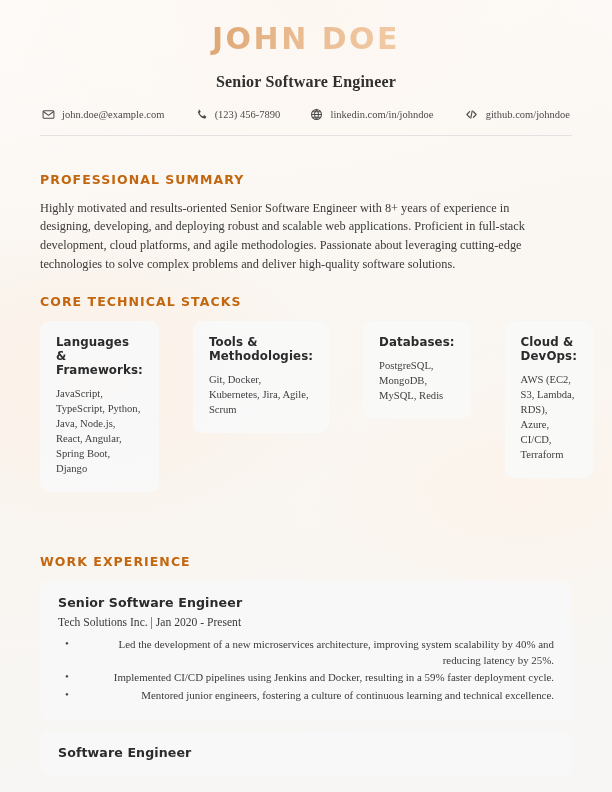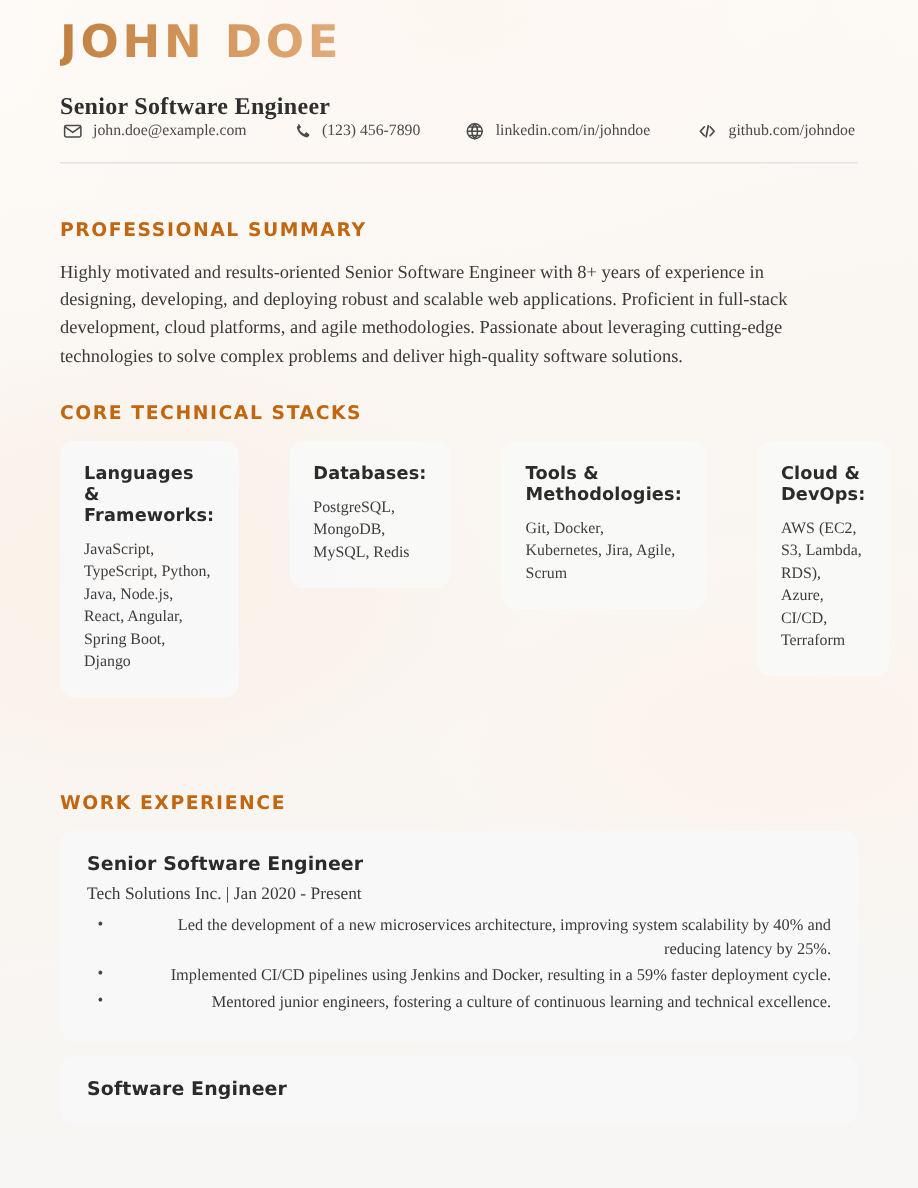--- a/index.html
+++ b/index.html
@@ -17,21 +17,21 @@
       radial-gradient(ellipse 60% 25% at 85% 62%, #fcf4ec 0%, rgba(252,244,236,0) 75%),
       linear-gradient(170deg, #fdfaf7 0%, #faf7f3 35%, #f9f6f2 65%, #f7f6f5 100%);
     color:#333;
     overflow:hidden;
     position:relative;
   }
 
   .page { width:612px; height:792px; position:relative; }
 
   
-  .header { padding:6px 40px 0; text-align:left; }
+  .header { padding:16px 40px 0; text-align:center; }
 
   .name {
     font-family:"DejaVu Sans", sans-serif;
     font-size:30px;
     font-weight:700;
     letter-spacing:2.5px;
     line-height:1.15;
     background:linear-gradient(100deg,#c08040 0%,#d79a62 22%,#e9bb91 48%,#f2cda8 70%,#e3b186 100%);
     -webkit-background-clip:text;
     background-clip:text;
@@ -46,20 +46,21 @@
     font-weight:700;
     color:#2f2f2f;
     margin-top:16px;
     letter-spacing:.2px;
   }
 
   .contacts {
     display:flex;
     justify-content:space-between;
     align-items:center;
+    margin-top:17px;
     padding:0 2px;
     gap:11px;
   }
 
   .contact {
     display:flex;
     align-items:center;
     gap:7px;
     font-size:10.5px;
     color:#4a4a4a;
@@ -236,27 +237,27 @@
       <div class="section-title">CORE TECHNICAL STACKS</div>
 
       <div class="stack-grid">
 
         <div class="card">
           <div class="card-title">Languages &amp; Frameworks:</div>
           <div class="card-body">JavaScript, TypeScript, Python, Java, Node.js, React, Angular, Spring Boot, Django</div>
         </div>
 
         <div class="card">
+          <div class="card-title">Tools &amp; Methodologies:</div>
+          <div class="card-body">Git, Docker, Kubernetes, Jira, Agile, Scrum</div>
+        </div>
+
+        <div class="card">
           <div class="card-title">Databases:</div>
           <div class="card-body">PostgreSQL, MongoDB, MySQL, Redis</div>
-        </div>
-
-        <div class="card">
-          <div class="card-title">Tools &amp; Methodologies:</div>
-          <div class="card-body">Git, Docker, Kubernetes, Jira, Agile, Scrum</div>
         </div>
 
         <div class="card">
           <div class="card-title">Cloud &amp; DevOps:</div>
           <div class="card-body">AWS (EC2, S3, Lambda, RDS), Azure, CI/CD, Terraform</div>
         </div>
 
       </div>
     </div>
 

